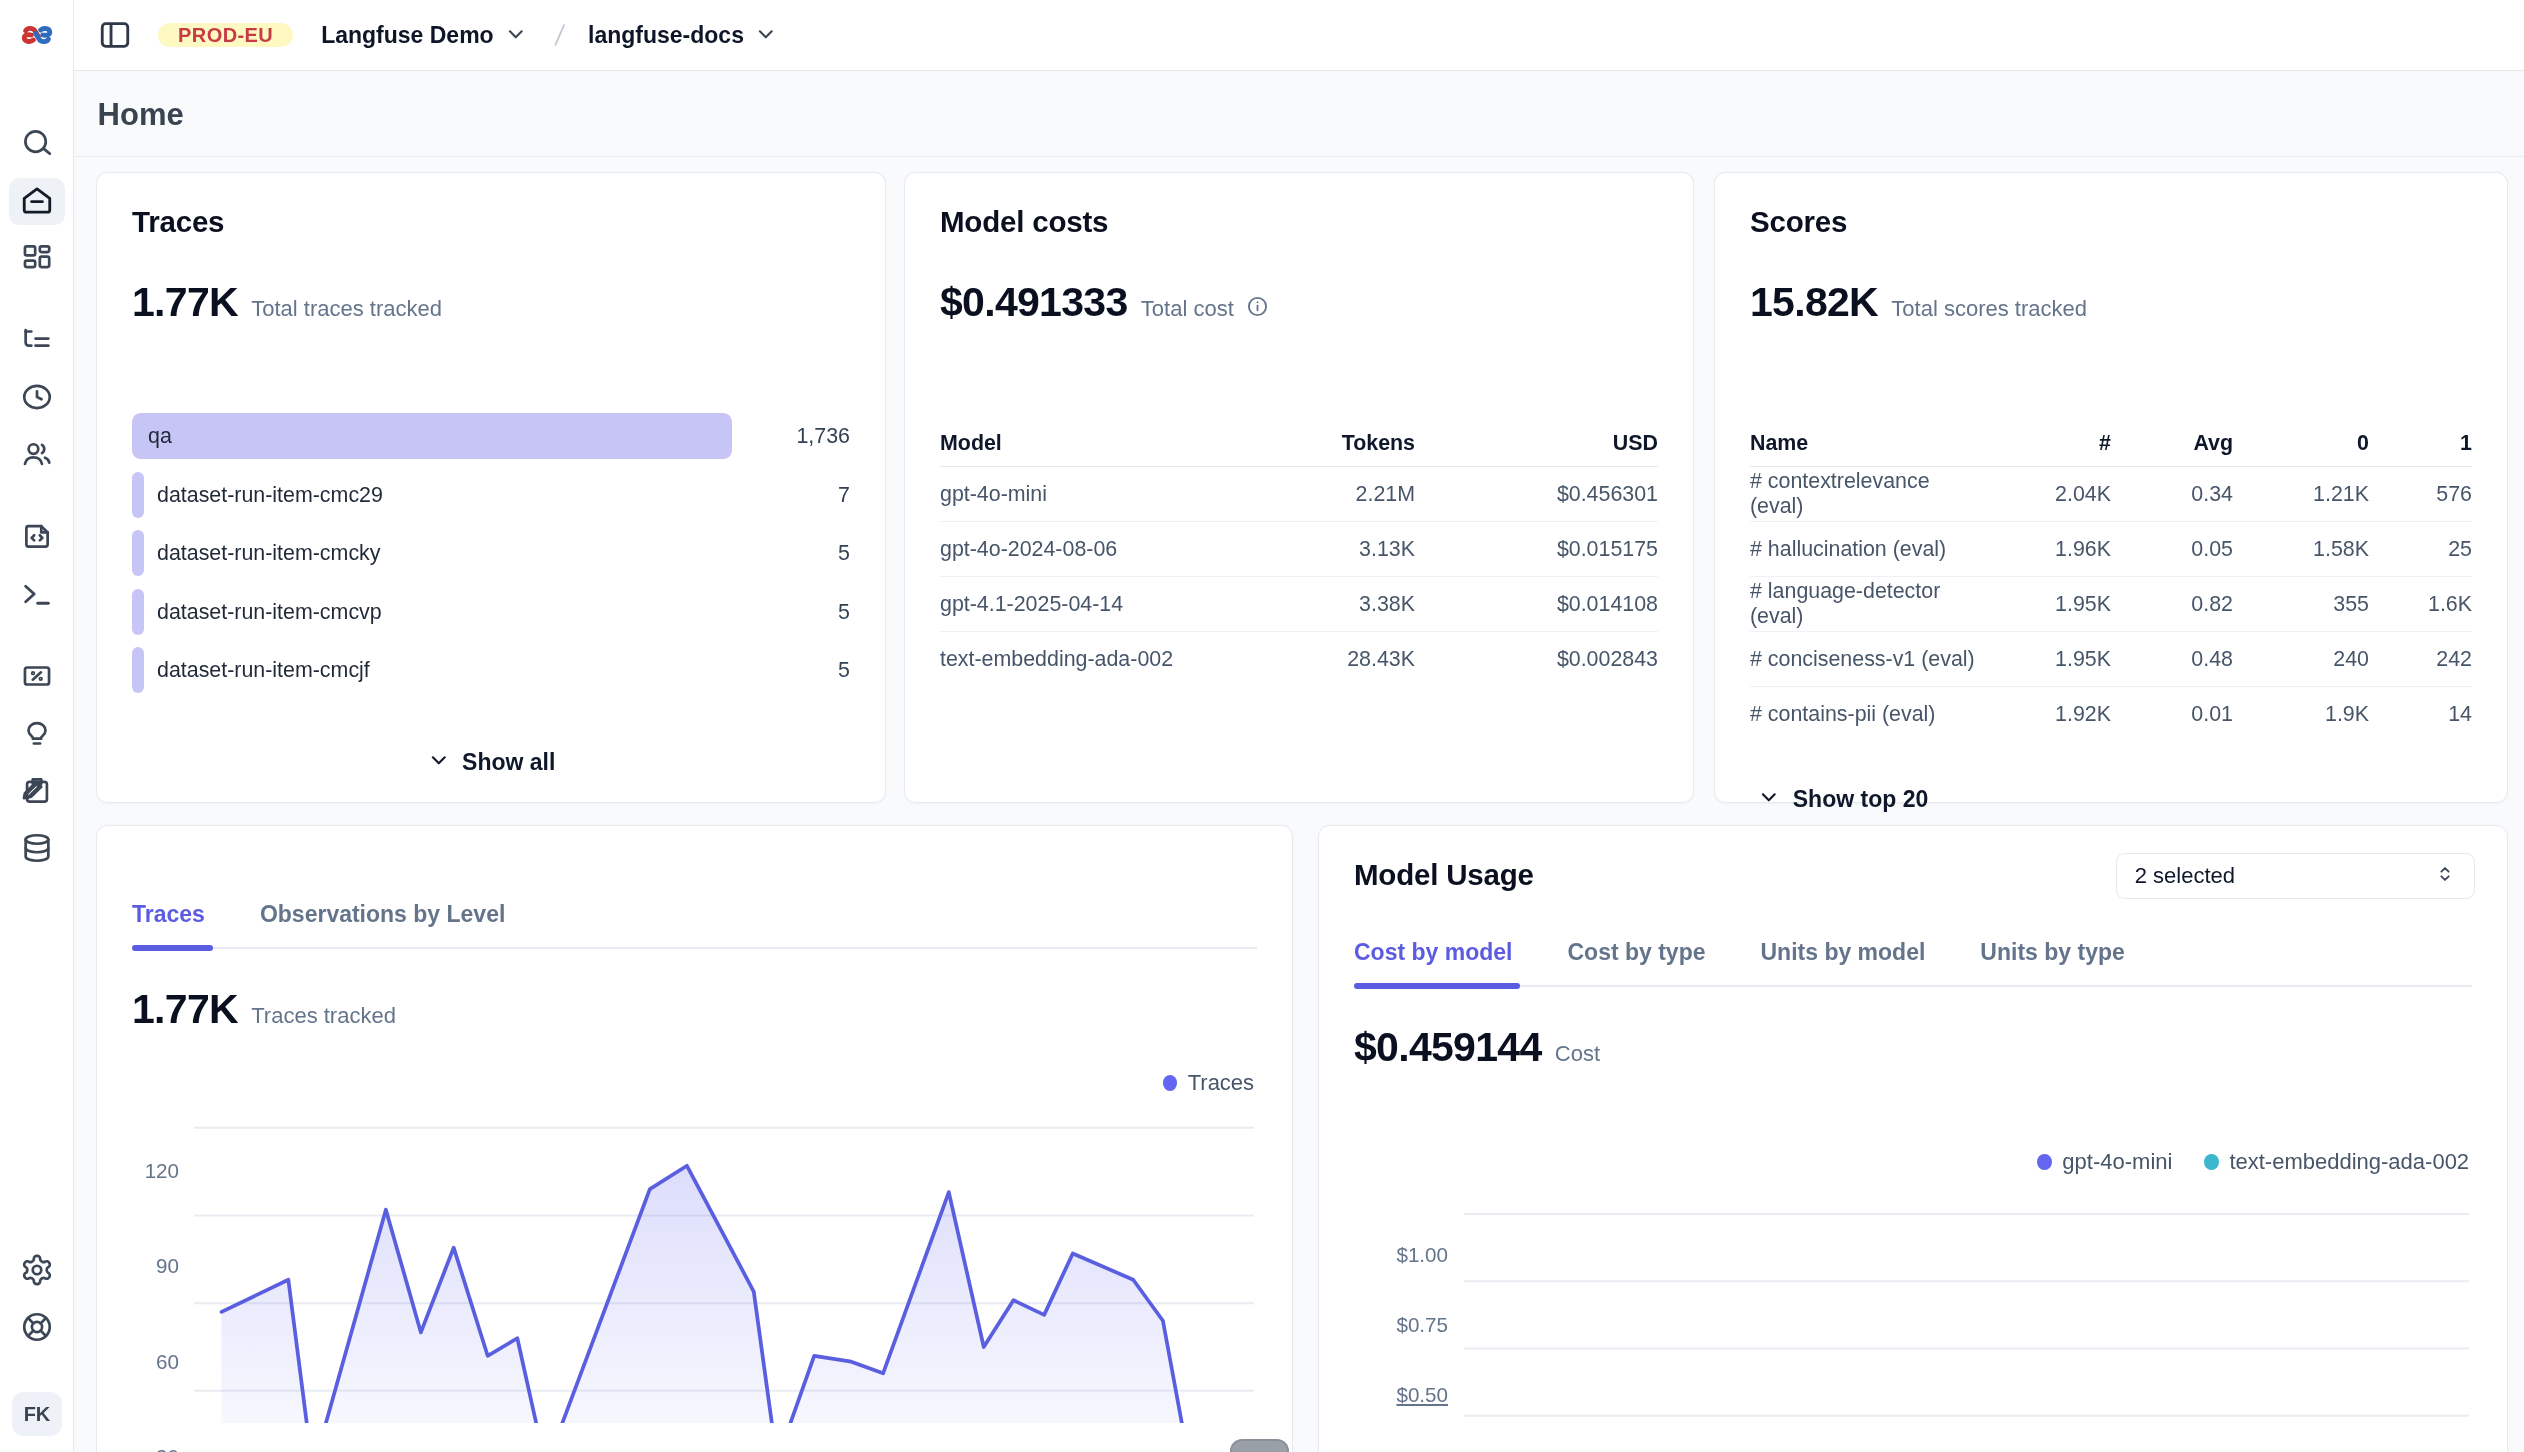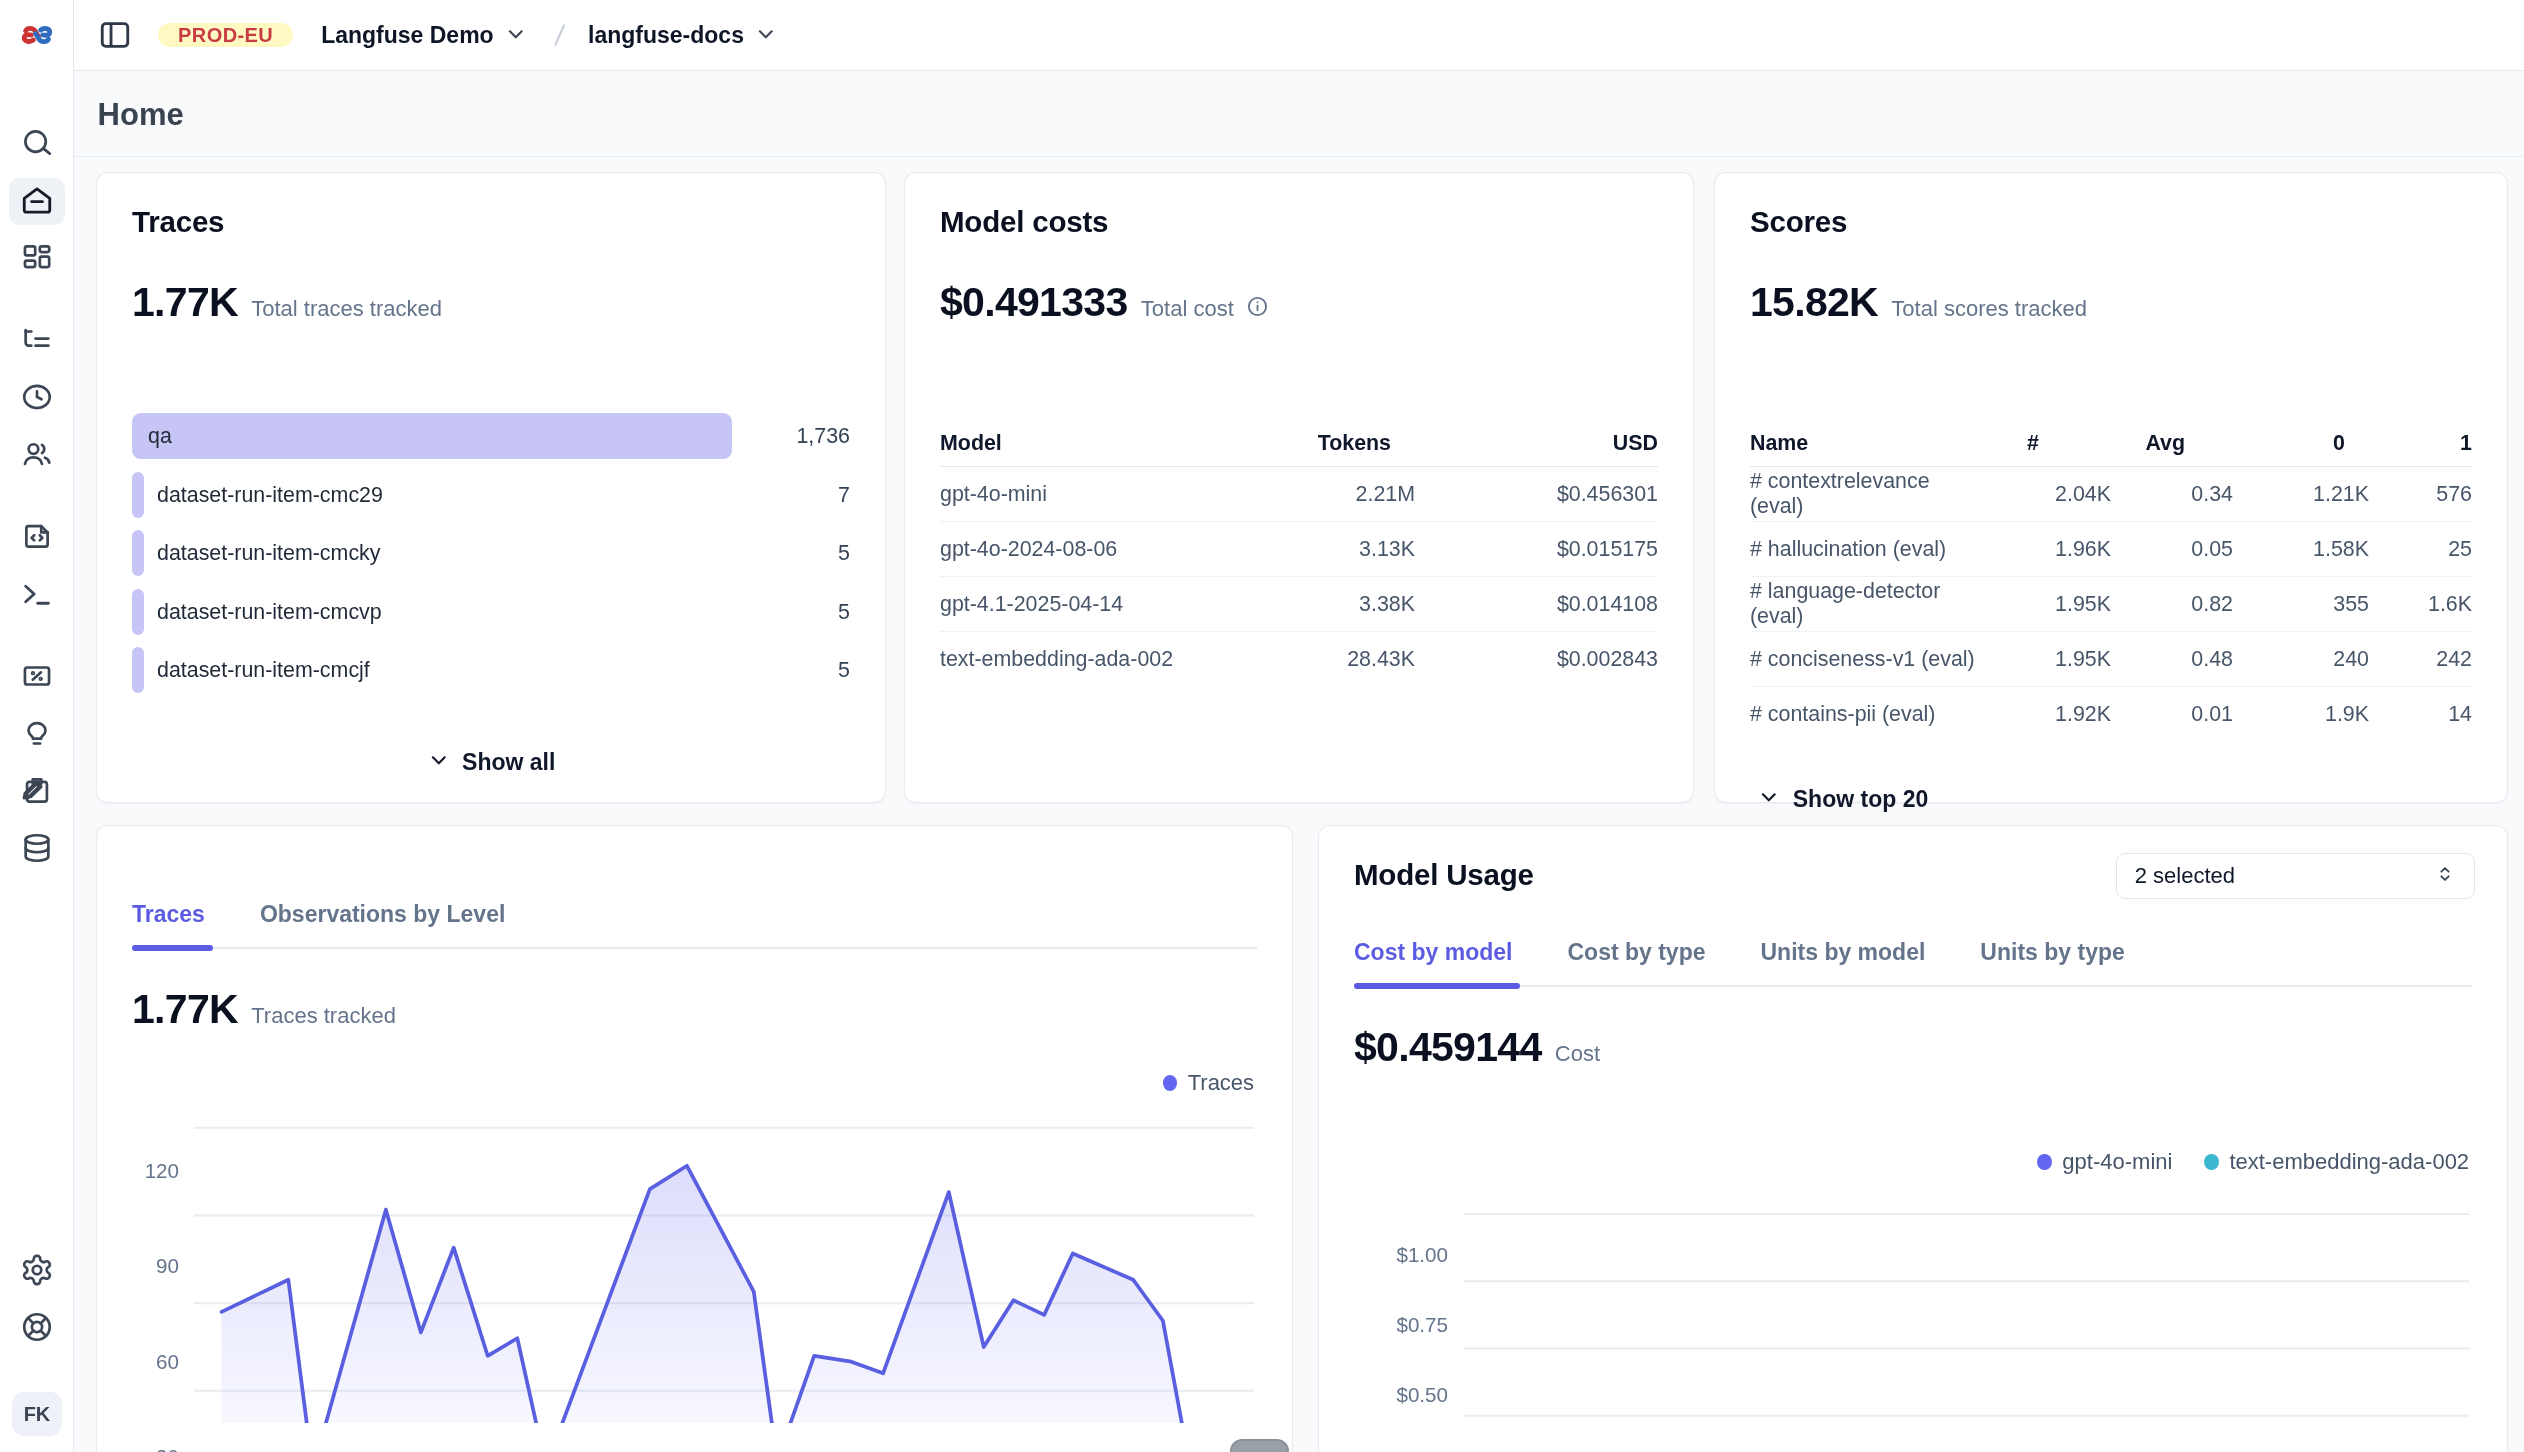--- a/index.html
+++ b/index.html
@@ -66,21 +66,21 @@
   .bar-value { position:absolute; right:0; top:50%; transform:translateY(-50%);
     font-size:21.4px; color:#334155; }
   .show-btn { display:flex; align-items:center; justify-content:center; margin-top:55px;
     font-size:23px; font-weight:600; color:#0f172a; cursor:pointer; }
   .show-btn svg { width:23.6px; height:23.6px; margin-right:11.8px; color:#111827; }
   .show-btn.left { justify-content:flex-start; padding-left:7.4px; }
 
   
   .tbl { margin-top:94px; }
   .tbl-head { display:flex; align-items:center; height:47px; border-bottom:1.5px solid #e2e8f0;
-    font-size:21.4px; font-weight:700; color:#0f172a;gap:24px; }
+    font-size:21.4px; font-weight:700; color:#0f172a; }
   .tbl-row { display:flex; align-items:center; height:55px; border-bottom:1.5px solid #eef1f6;
     font-size:21.4px; color:#475569; }
   .tbl-row:last-child { border-bottom:none; }
   .c-model { flex:1; text-align:left; }
   .c-tokens { width:221px; text-align:right; }
   .c-usd { width:243px; text-align:right; }
   .c-name { flex:1; text-align:left; }
   .c-num { width:129px; text-align:right; }
   .c-avg { width:122px; text-align:right; }
   .c-0 { width:136px; text-align:right; }
@@ -543,21 +543,21 @@
             <span class="legend-label">gpt-4o-mini</span>
           </div>
           <div class="legend-item">
             <span class="legend-dot" style="background-color: rgb(61, 182, 207);"></span>
             <span class="legend-label">text-embedding-ada-002</span>
           </div>
         </div>
         <div id="mu-ylabels" style="position:absolute; left:0; top:0; bottom:0; width:94px;">
             <span class="ylabel" style="top: 138px;">$1.00</span>
             <span class="ylabel" style="top: 208px;">$0.75</span>
-            <span class="ylabel" style="top: 278px;">$0.50</span>
+            <span class="ylabel" style="top: 278px; text-decoration: underline;">$0.50</span>
             <span class="ylabel" style="top: 348px;">$0.25</span>
           </div>
         <svg id="mu-svg" class="plot" style="left:110px; right:2.9px;" viewBox="0 0 1420 560" preserveAspectRatio="none">
           <g id="mu-grid">
               <line x1="0" x2="1420" y1="188" y2="188" stroke="#e9ecf1" stroke-width="2" vector-effect="non-scaling-stroke"></line>
               <line x1="0" x2="1420" y1="283" y2="283" stroke="#e9ecf1" stroke-width="2" vector-effect="non-scaling-stroke"></line>
               <line x1="0" x2="1420" y1="378" y2="378" stroke="#e9ecf1" stroke-width="2" vector-effect="non-scaling-stroke"></line>
               <line x1="0" x2="1420" y1="473" y2="473" stroke="#e9ecf1" stroke-width="2" vector-effect="non-scaling-stroke"></line>
             </g>
         </svg>

